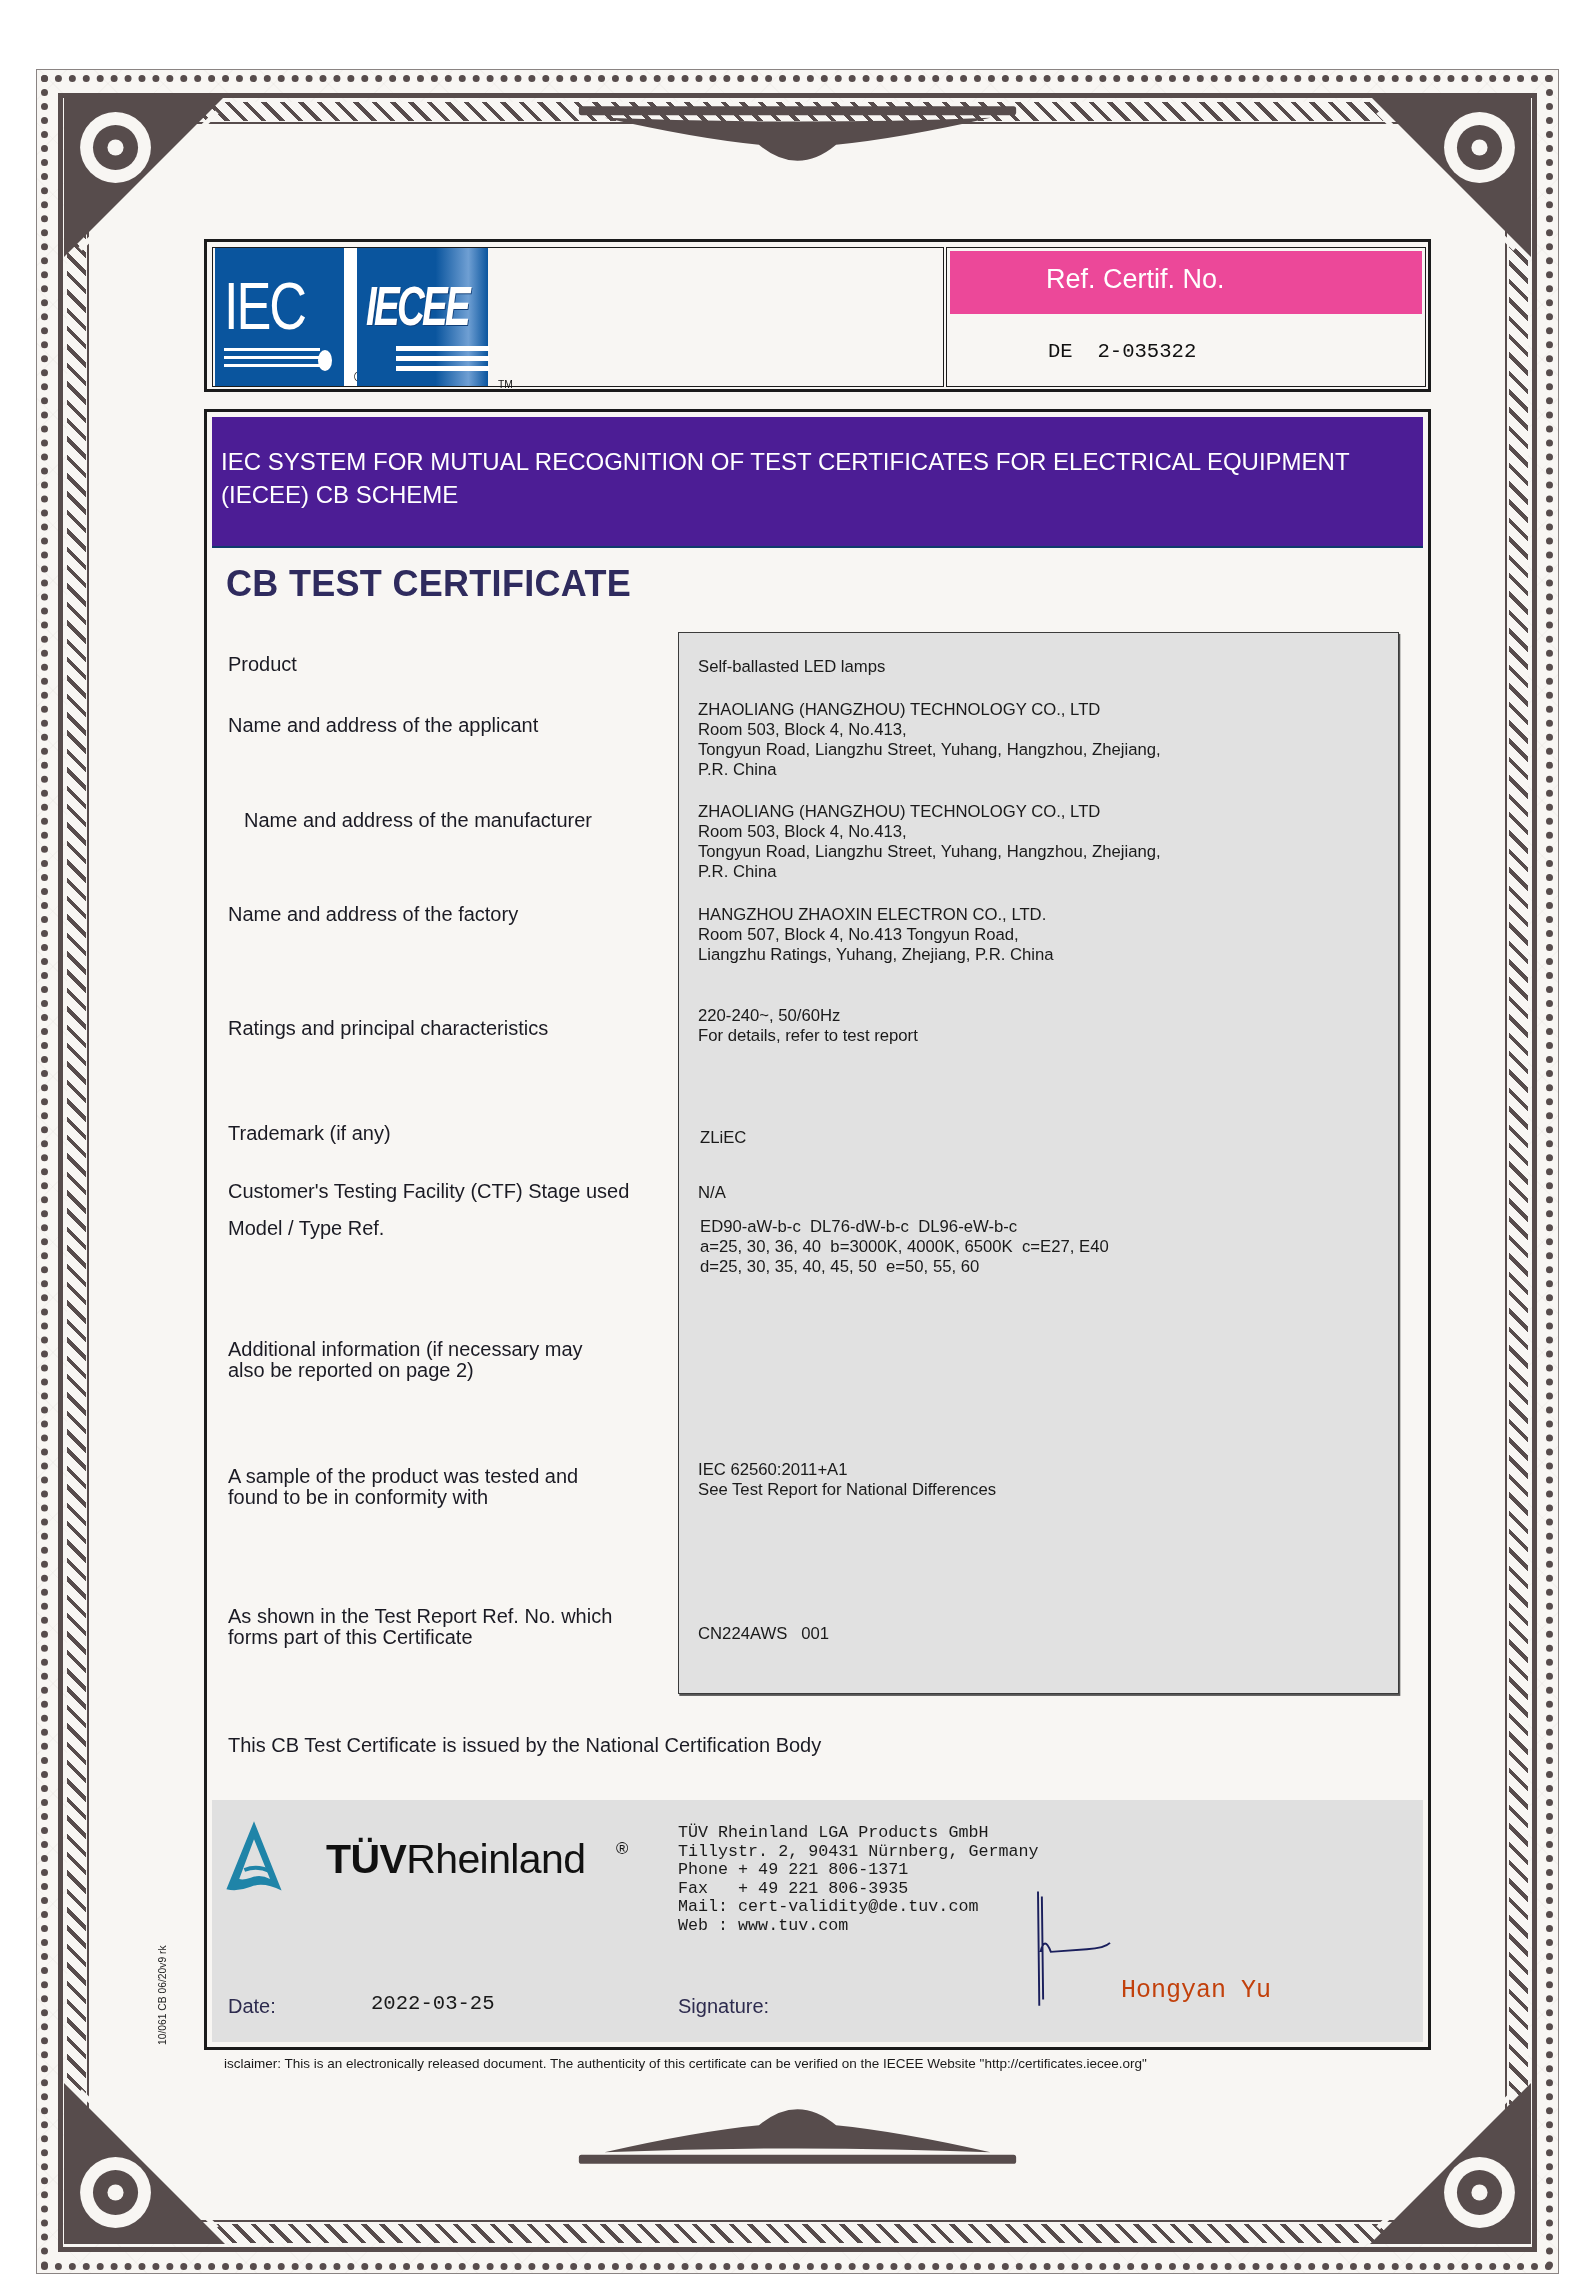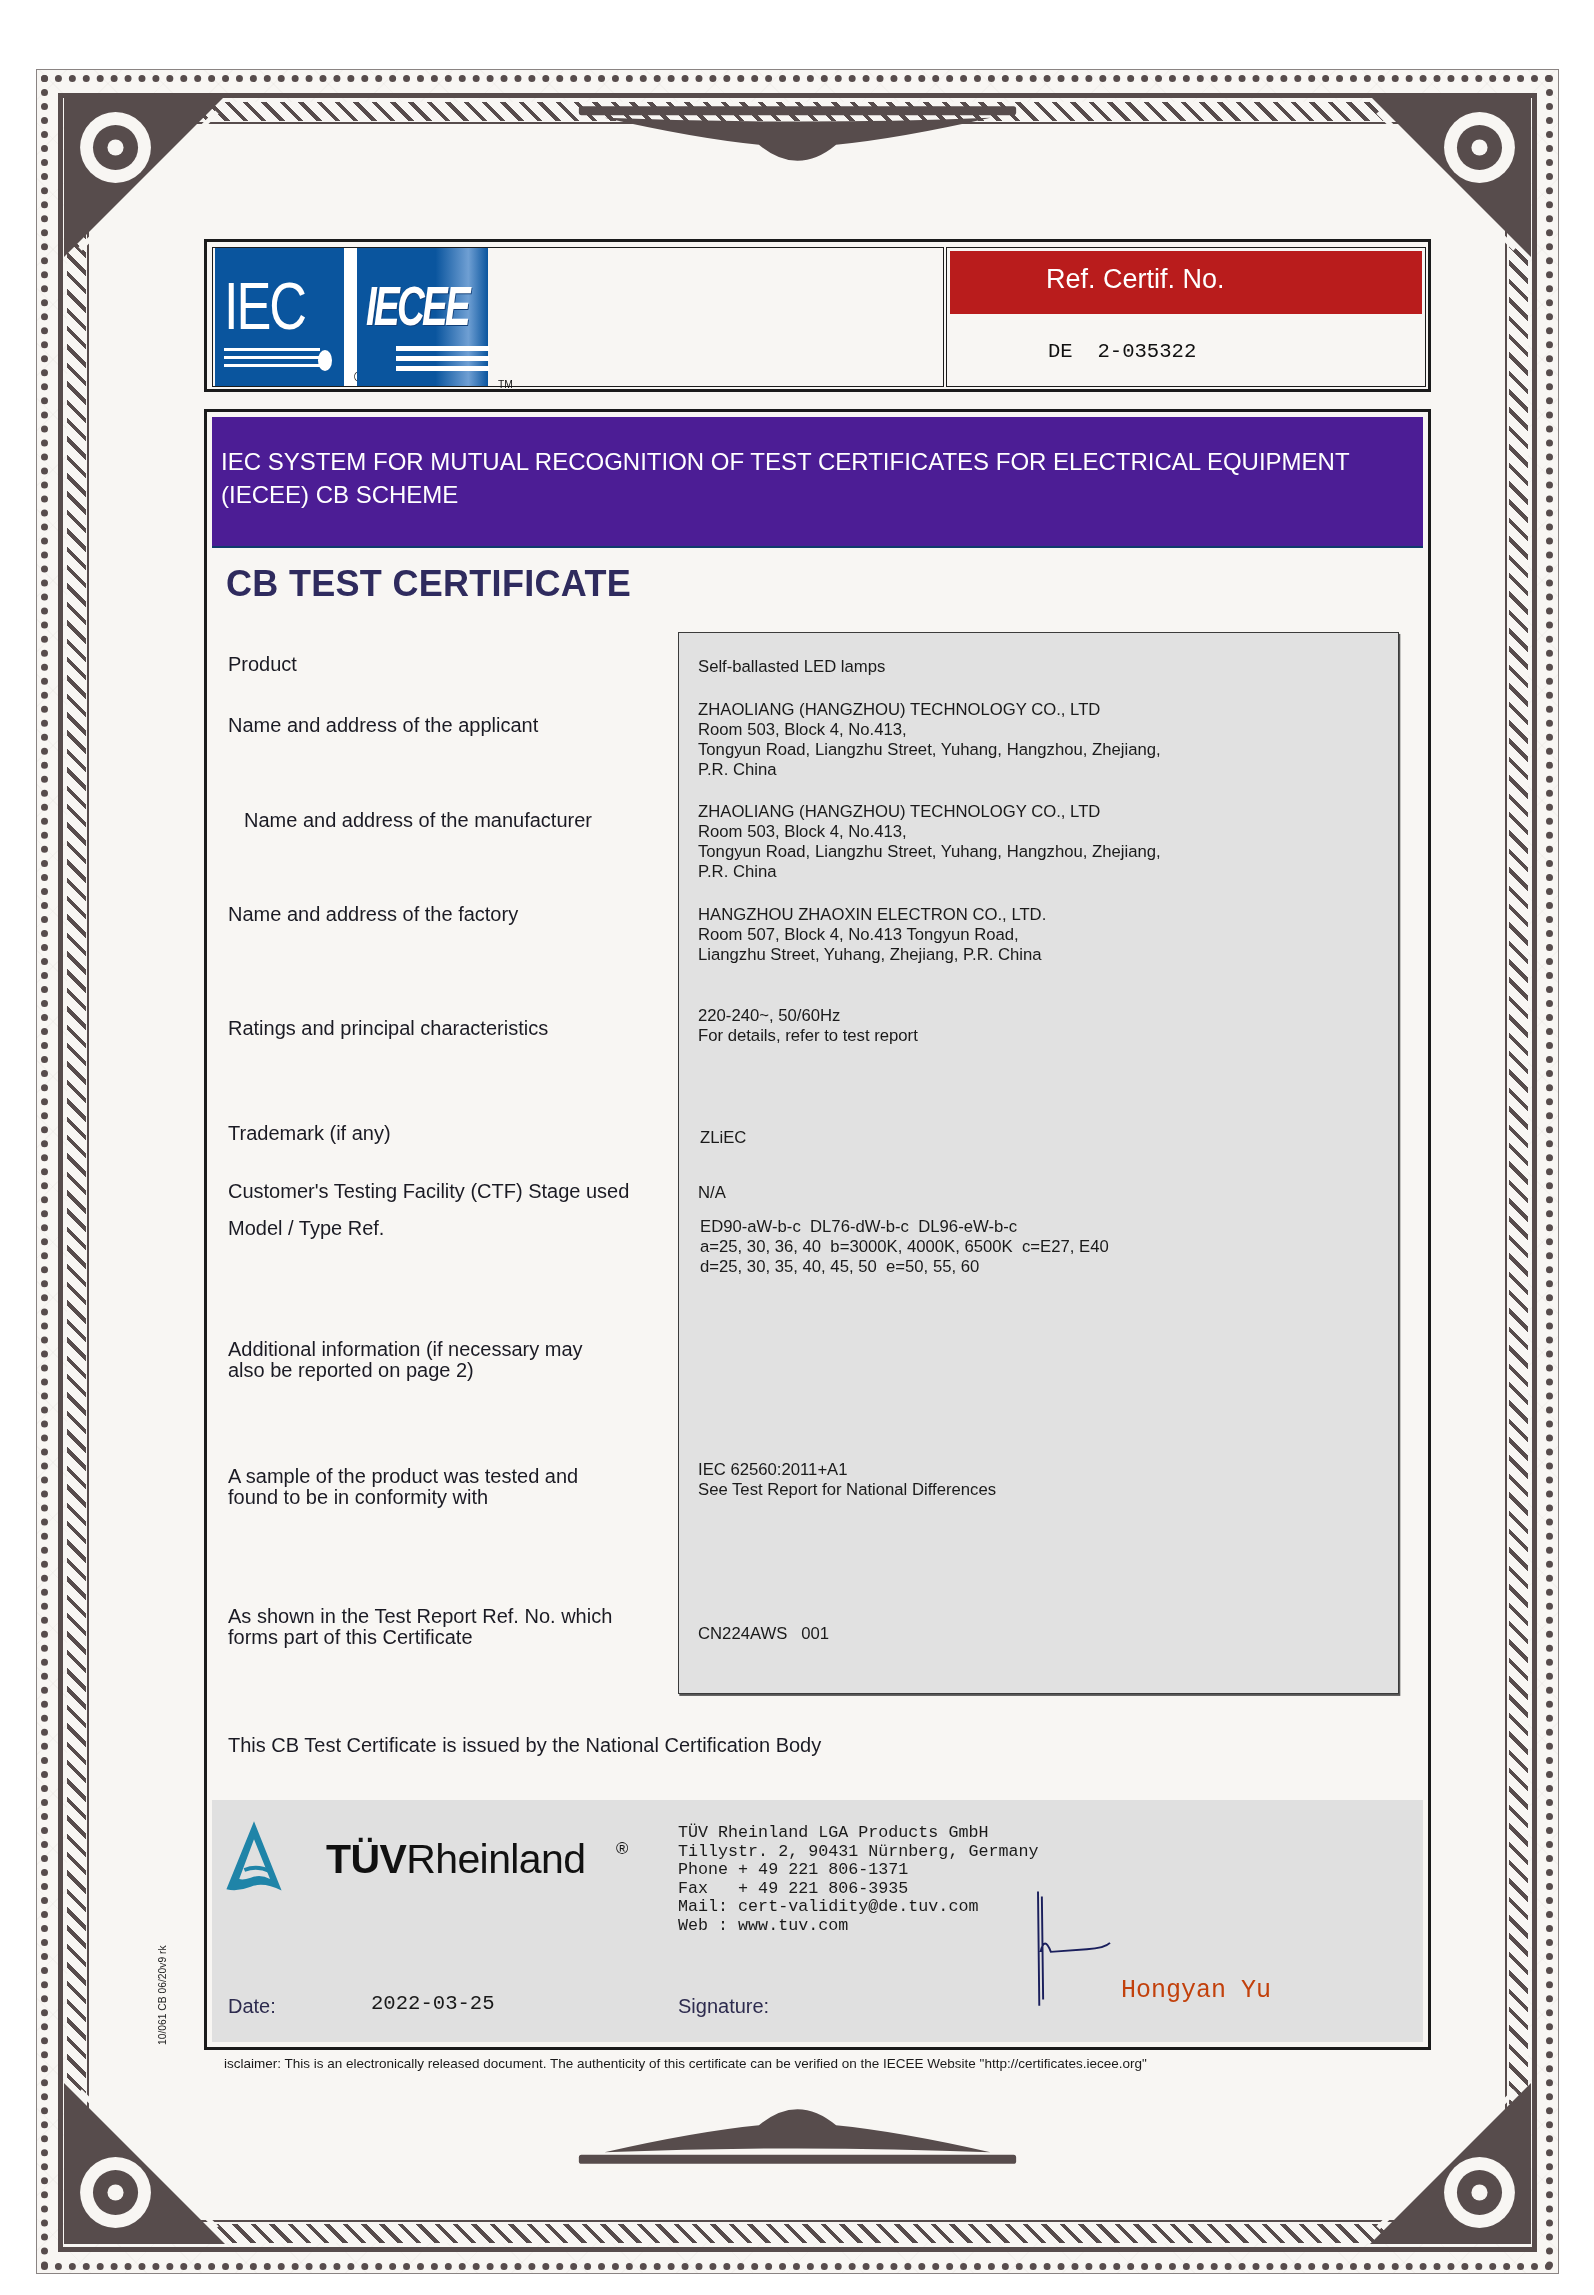--- a/index.html
+++ b/index.html
@@ -86,21 +86,21 @@
   .iecee-logo .line { position: absolute; left: 39px; height: 4.5px; background: #fff; width: 93px; }
   .tm-mark { position: absolute; left: 498px; top: 379px; font-size: 10.3px; color: #111; }
   .white-divider { position: absolute; left: 344px; top: 248px; width: 13px; height: 138px; background: #fff; }
 
   .ref-box {
     position: absolute; left: 946px; top: 247px; width: 480px; height: 140px;
     box-sizing: border-box; border: 1.9px solid #1b1b1b; background: #f8f6f3;
   }
   .ref-head {
     position: absolute; left: 950px; top: 251px; width: 472px; height: 63px;
-    background: #b91c1c;
+    background: #ec4899;
   }
   .ref-head span {
     position: absolute; left: 96px; top: 13px; font-size: 27px; color: #fff;
   }
   .ref-value {
     position: absolute; left: 1048px; top: 340px;
     font-family: "Liberation Mono", monospace; font-size: 20.6px; color: #111;
     white-space: pre;
   }
 
@@ -291,21 +291,21 @@
 <div class="val" style="top:700px;">ZHAOLIANG (HANGZHOU) TECHNOLOGY CO., LTD
 Room 503, Block 4, No.413,
 Tongyun Road, Liangzhu Street, Yuhang, Hangzhou, Zhejiang,
 P.R. China</div>
 <div class="val" style="top:802px;">ZHAOLIANG (HANGZHOU) TECHNOLOGY CO., LTD
 Room 503, Block 4, No.413,
 Tongyun Road, Liangzhu Street, Yuhang, Hangzhou, Zhejiang,
 P.R. China</div>
 <div class="val" style="top:905px;">HANGZHOU ZHAOXIN ELECTRON CO., LTD.
 Room 507, Block 4, No.413 Tongyun Road,
-Liangzhu Street, Yuhang, Zhejiang, P.R. China</div>
+Liangzhu Ratings, Yuhang, Zhejiang, P.R. China</div>
 <div class="val" style="top:1006px;">220-240~, 50/60Hz
 For details, refer to test report</div>
 <div class="val" style="top:1128px;left:700px;text-align:center;">ZLiEC</div>
 <div class="val" style="top:1183px;">N/A</div>
 <div class="val" style="top:1217px;left:700px;">ED90-aW-b-c  DL76-dW-b-c  DL96-eW-b-c
 a=25, 30, 36, 40  b=3000K, 4000K, 6500K  c=E27, E40
 d=25, 30, 35, 40, 45, 50  e=50, 55, 60</div>
 <div class="val" style="top:1341px;"></div>
 <div class="val" style="top:1460px;">IEC 62560:2011+A1
 See Test Report for National Differences</div>

